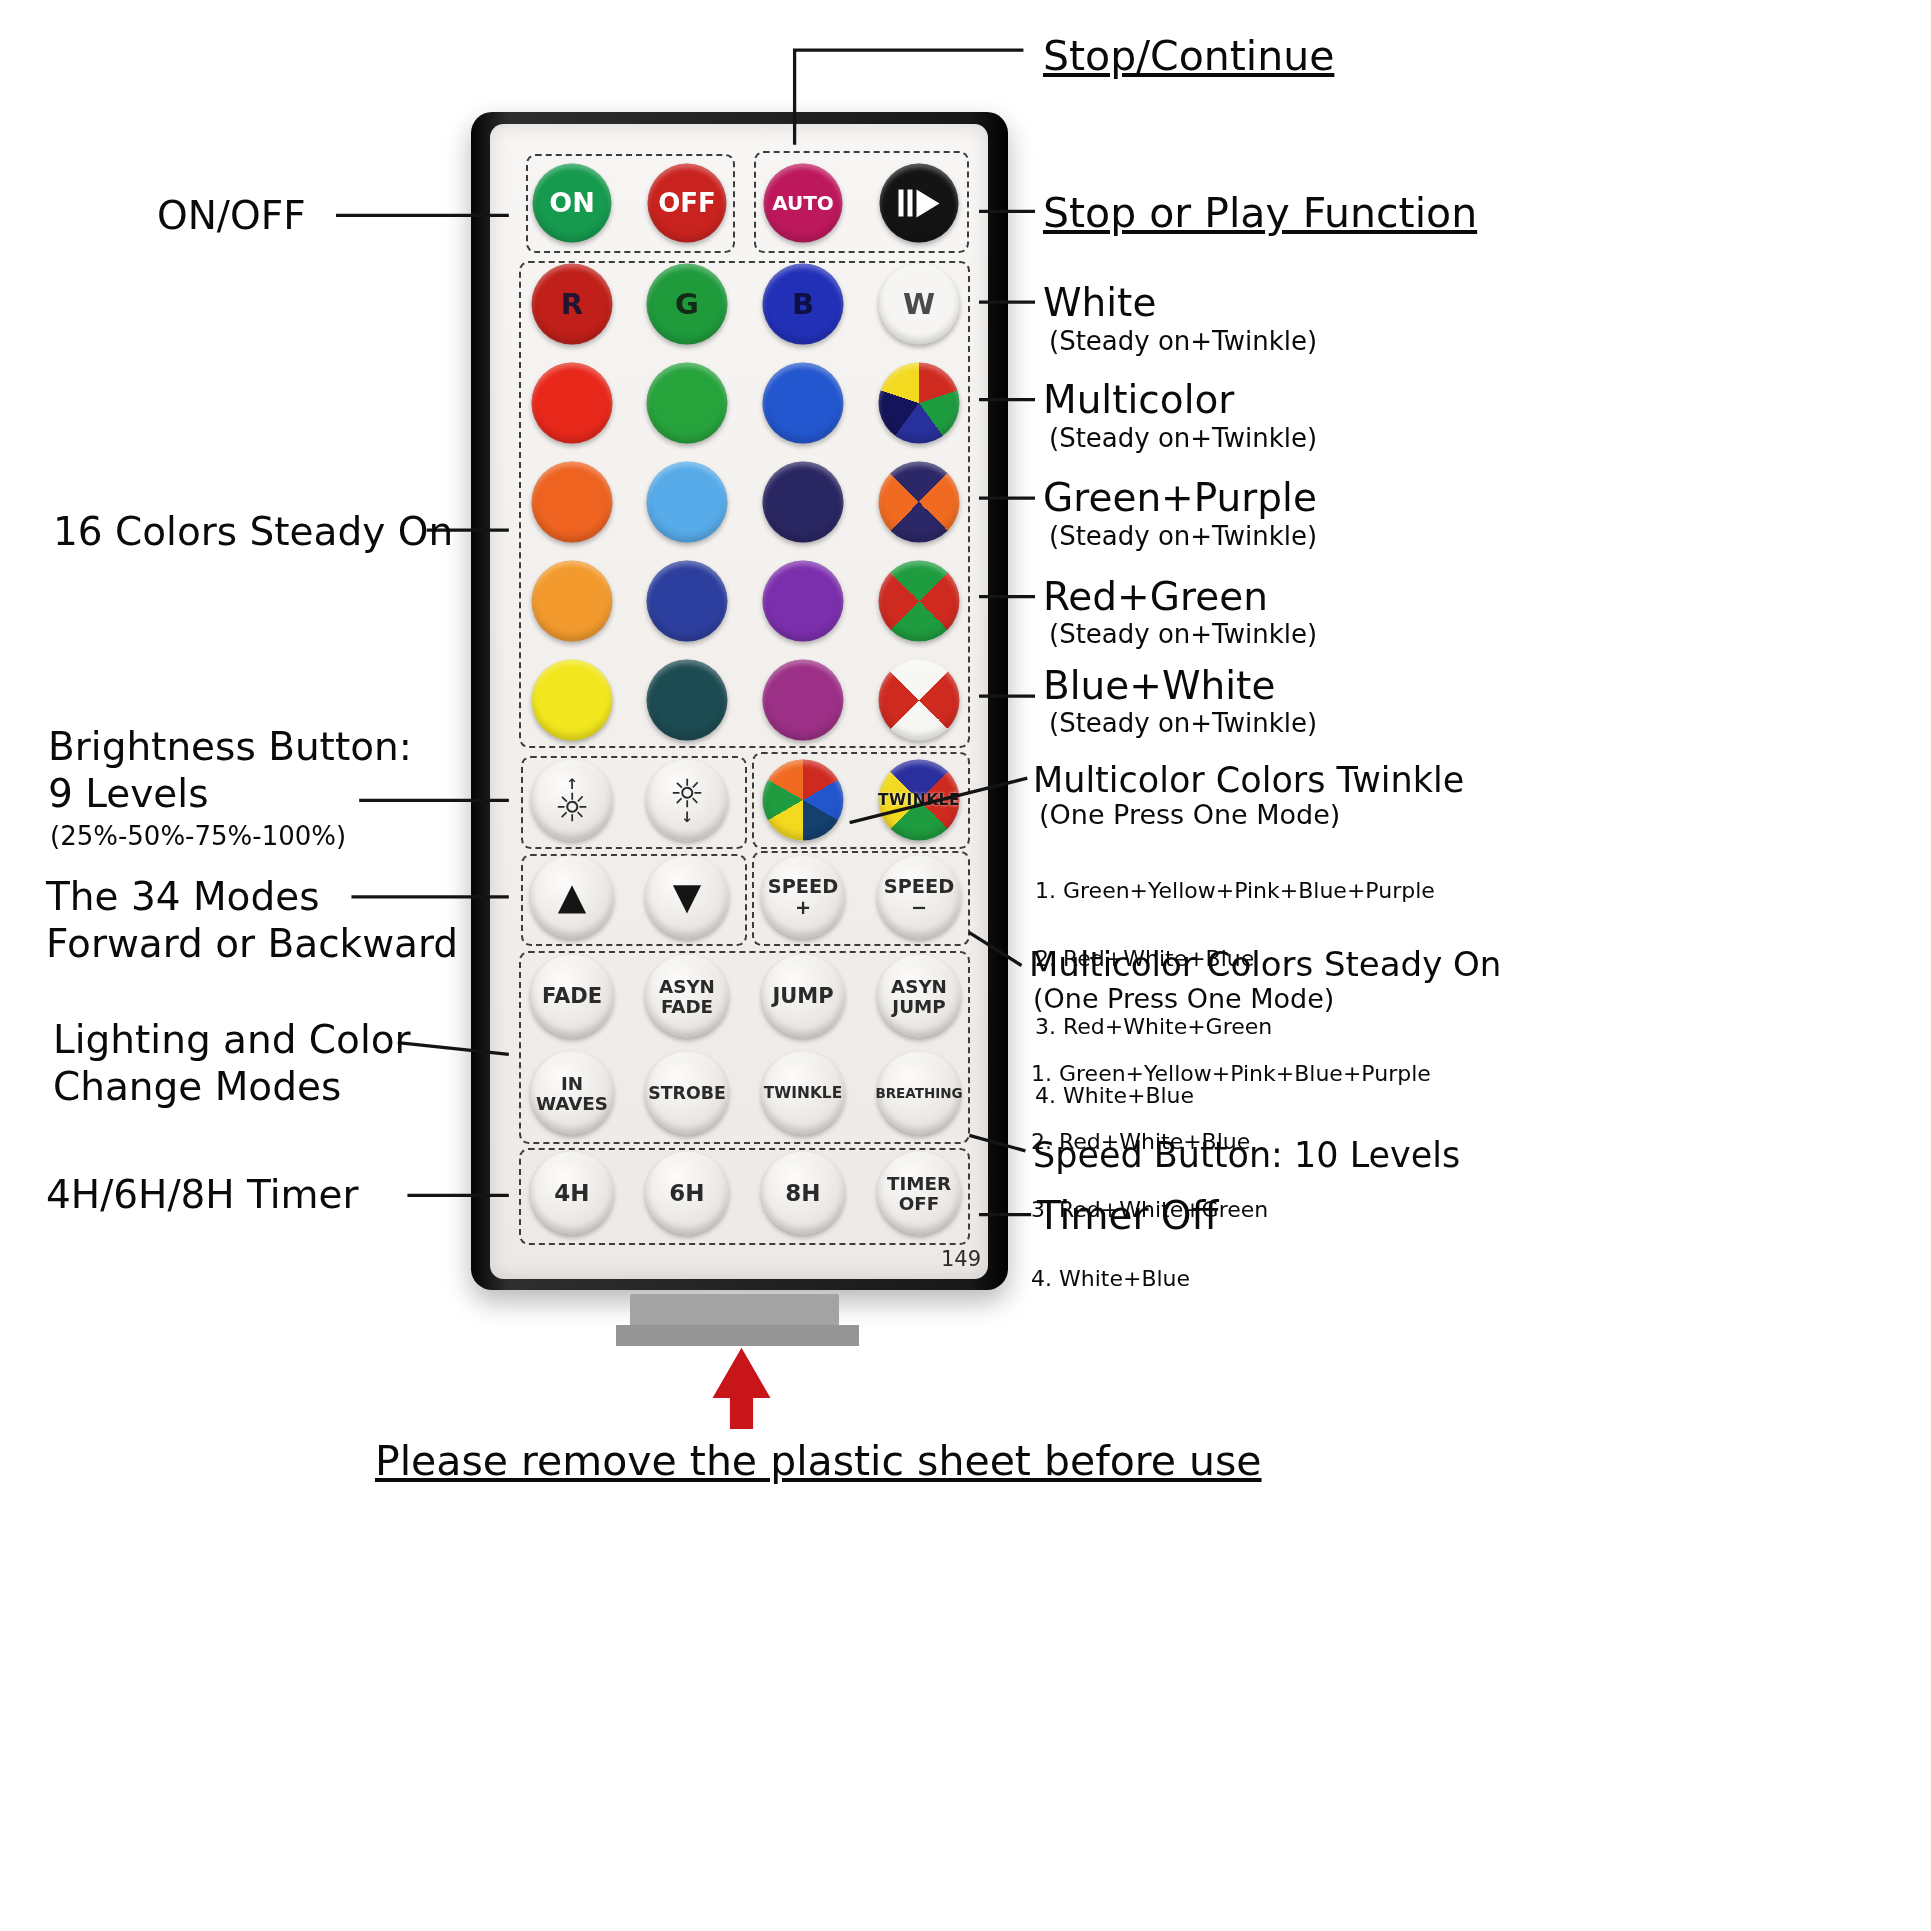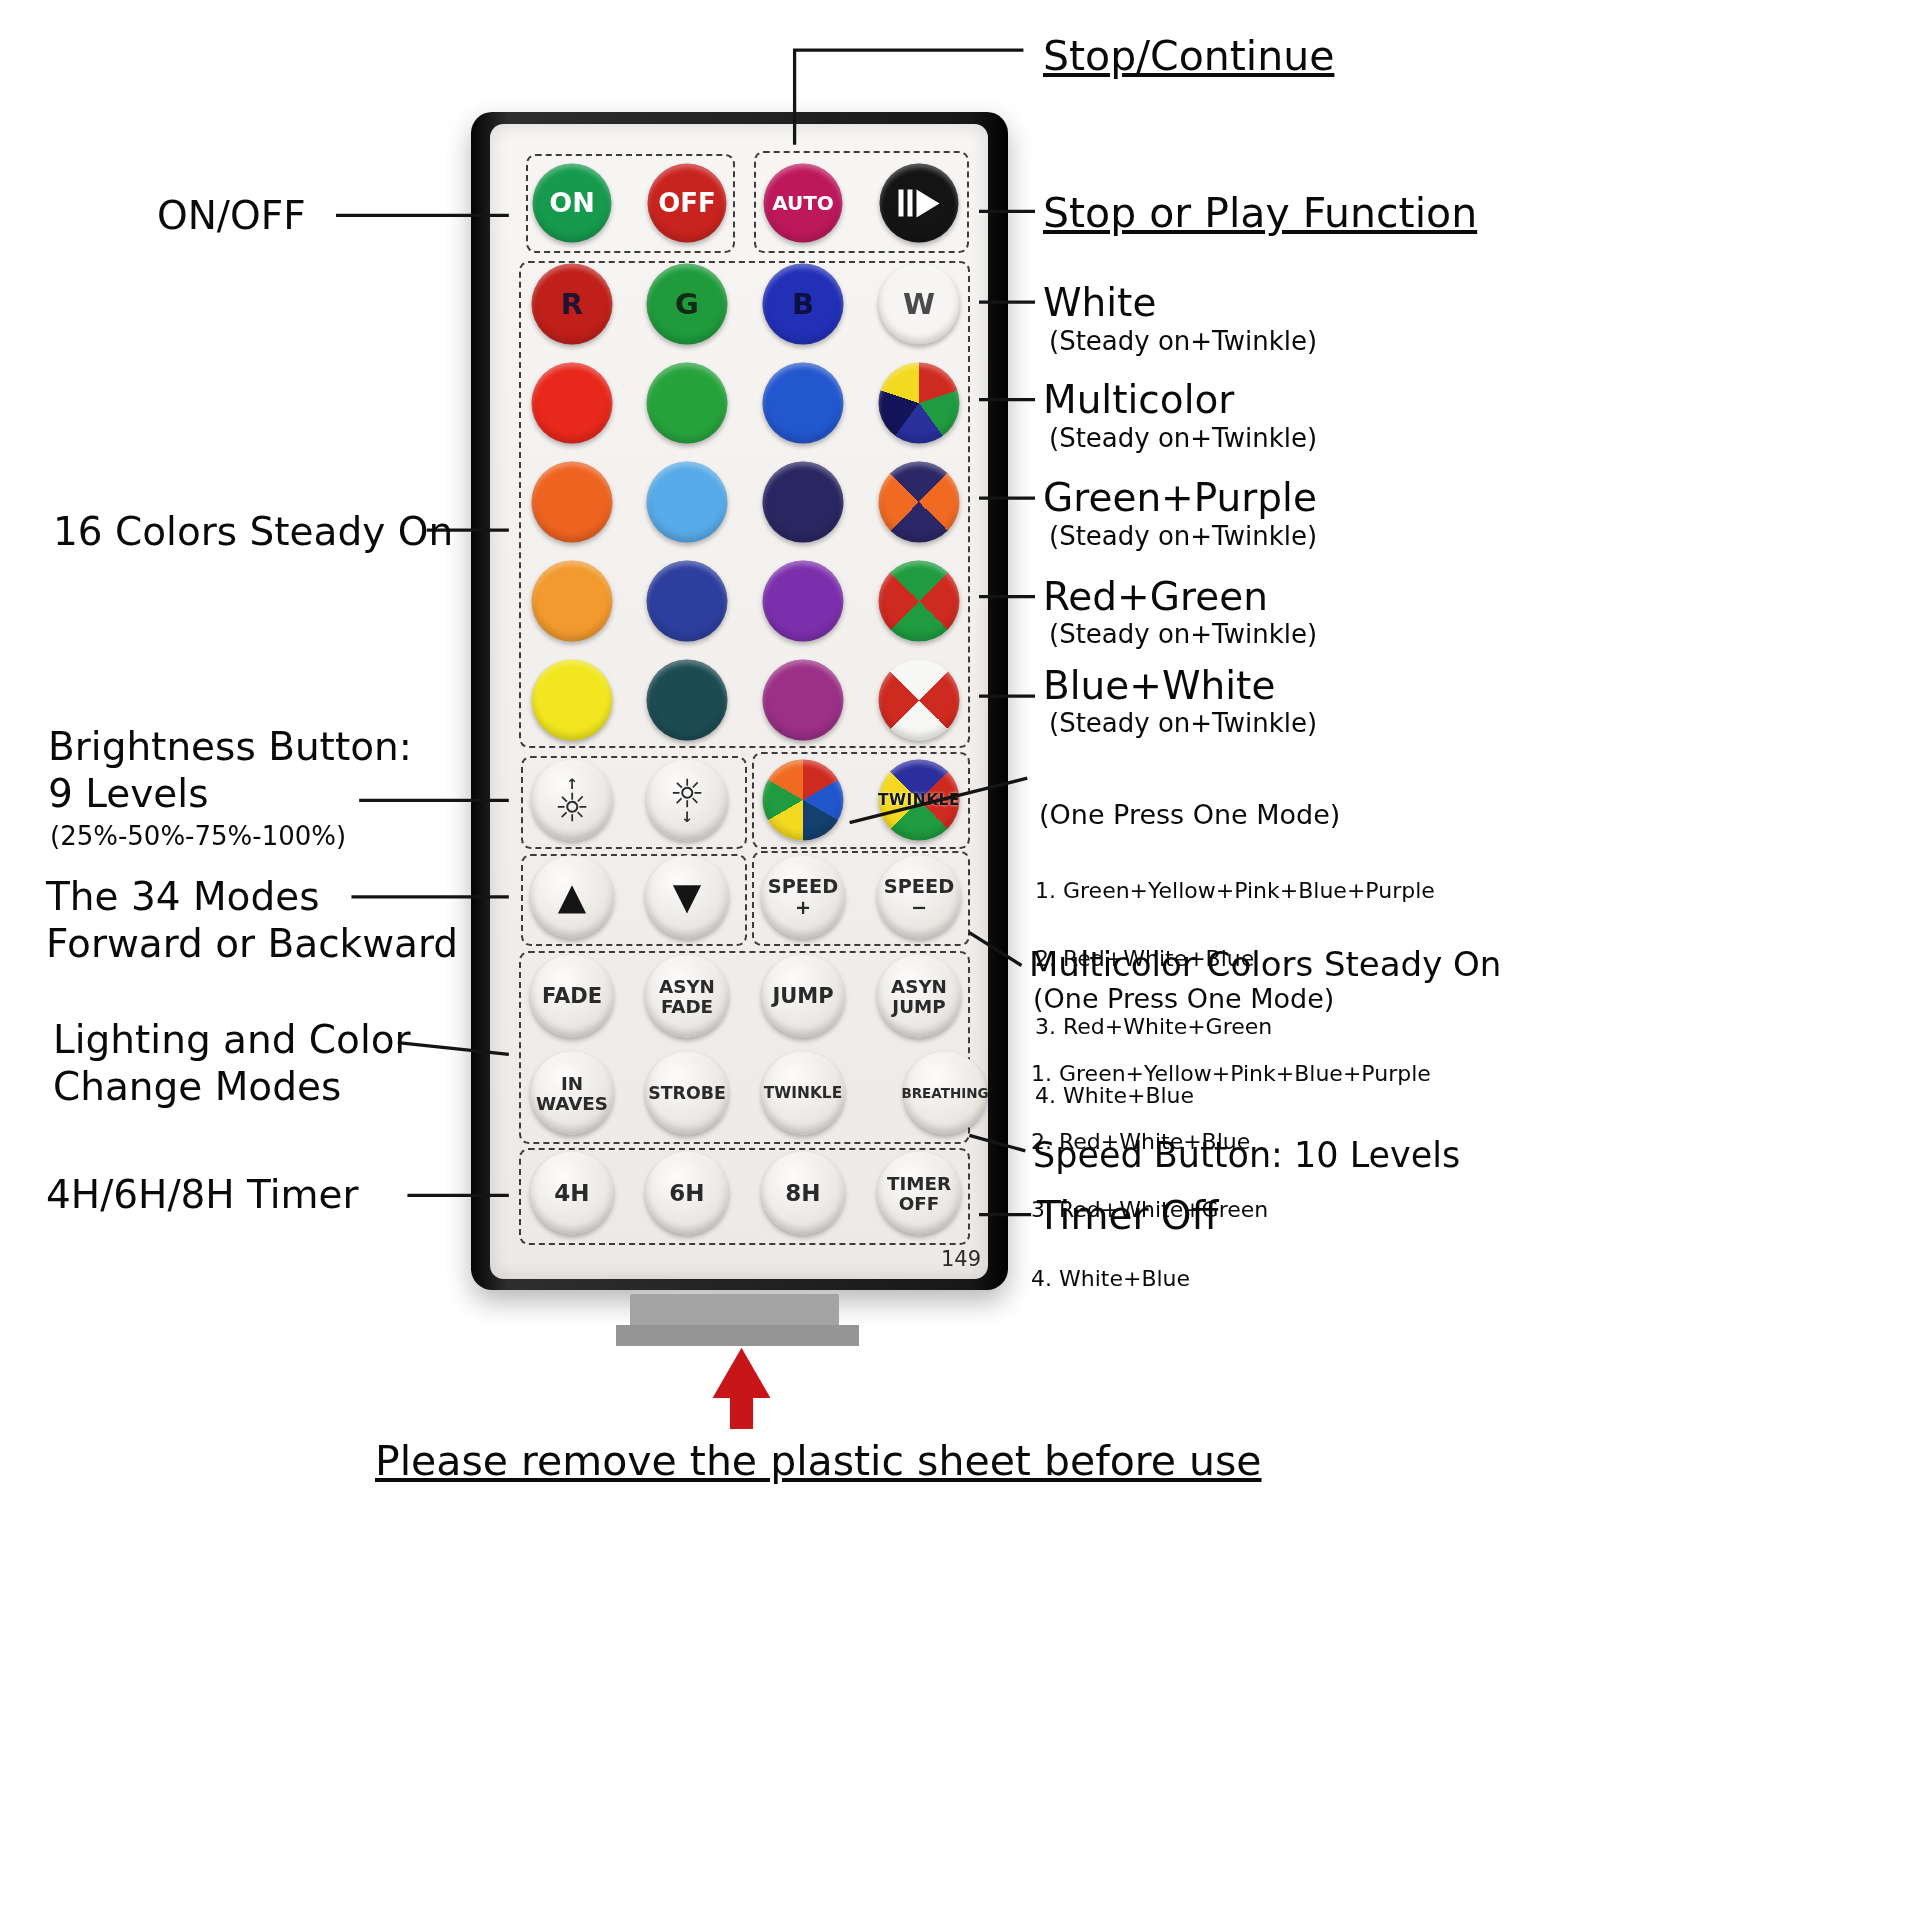--- a/index.html
+++ b/index.html
@@ -84,21 +84,21 @@
       <div class="key gray" style="left: 572px; top: 996px; width: 83px; height: 83px; font-size: 21px;">FADE</div>
       <div class="key gray" style="left: 687px; top: 996px; width: 83px; height: 83px; font-size: 18.3px;">ASYN
 FADE</div>
       <div class="key gray" style="left: 803px; top: 996px; width: 83px; height: 83px; font-size: 21px;">JUMP</div>
       <div class="key gray" style="left: 919px; top: 996px; width: 83px; height: 83px; font-size: 18.3px;">ASYN
 JUMP</div>
       <div class="key gray" style="left: 572px; top: 1093px; width: 83px; height: 83px; font-size: 18.3px;">IN
 WAVES</div>
       <div class="key gray" style="left: 687px; top: 1093px; width: 83px; height: 83px; font-size: 17.4px;">STROBE</div>
       <div class="key gray" style="left: 803px; top: 1093px; width: 83px; height: 83px; font-size: 15.4px;">TWINKLE</div>
-      <div class="key gray" style="left: 919px; top: 1093px; width: 83px; height: 83px; font-size: 13.5px; margin-left: 26px;">BREATHING</div>
+      <div class="key gray" style="left: 919px; top: 1093px; width: 83px; height: 83px; font-size: 13.5px;">BREATHING</div>
       <div class="key gray" style="left: 572px; top: 1193px; width: 83px; height: 83px; font-size: 23px;">4H</div>
       <div class="key gray" style="left: 687px; top: 1193px; width: 83px; height: 83px; font-size: 23px; text-align: center;">6H</div>
       <div class="key gray" style="left: 803px; top: 1193px; width: 83px; height: 83px; font-size: 23px;">8H</div>
       <div class="key gray" style="left: 919px; top: 1193px; width: 83px; height: 83px; font-size: 18.3px;">TIMER
 OFF</div>
     </div>
 
   <div class="model" style="left:941px;top:1247px">149</div>
 
   <div class="tab" style="left:630px;top:1294px;width:209px;height:35px;border-radius:1.9px"></div>
@@ -149,20 +149,21 @@
 
   <div class="ann fs40" style="left:1043px;top:475px">Green+Purple</div>
   <div class="ann fs27" style="left:1049px;top:521px">(Steady on+Twinkle)</div>
 
   <div class="ann fs40" style="left:1043px;top:574px">Red+Green</div>
   <div class="ann fs27" style="left:1049px;top:619px">(Steady on+Twinkle)</div>
 
   <div class="ann fs40" style="left:1043px;top:663px">Blue+White</div>
   <div class="ann fs27" style="left:1049px;top:708px">(Steady on+Twinkle)</div>
 
+  <div class="ann fs36" style="left:1033px;top:759px">Multicolor Colors Twinkle</div>
   <div class="ann fs30" style="left:1039px;top:799px">(One Press One Mode)</div>
   <div class="ann fs23" style="left:1035px;top:840px">
     <div>1. Green+Yellow+Pink+Blue+Purple</div>
     <div>2. Red+White+Blue</div>
     <div>3. Red+White+Green</div>
     <div>4. White+Blue</div>
   </div>
 
   <div class="ann fs35" style="left:1029px;top:944px">Multicolor Colors Steady On</div>
   <div class="ann fs30" style="left:1033px;top:983px">(One Press One Mode)</div>

